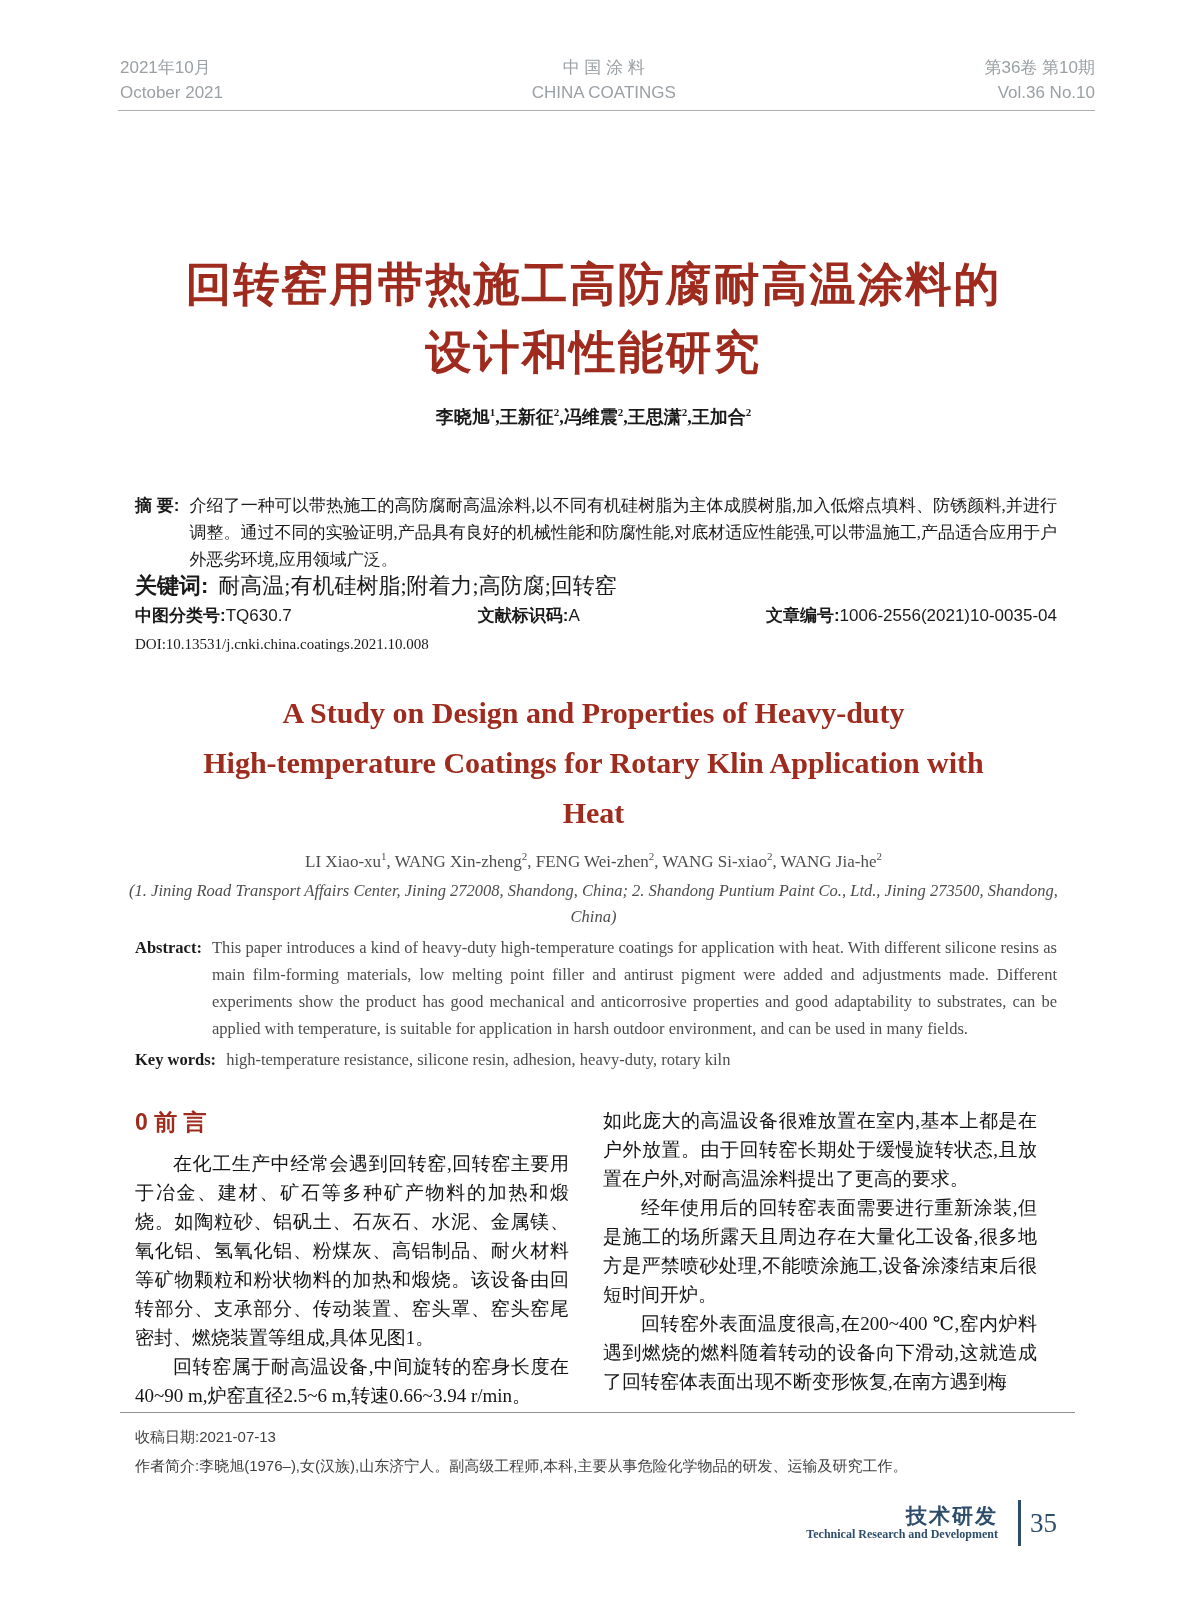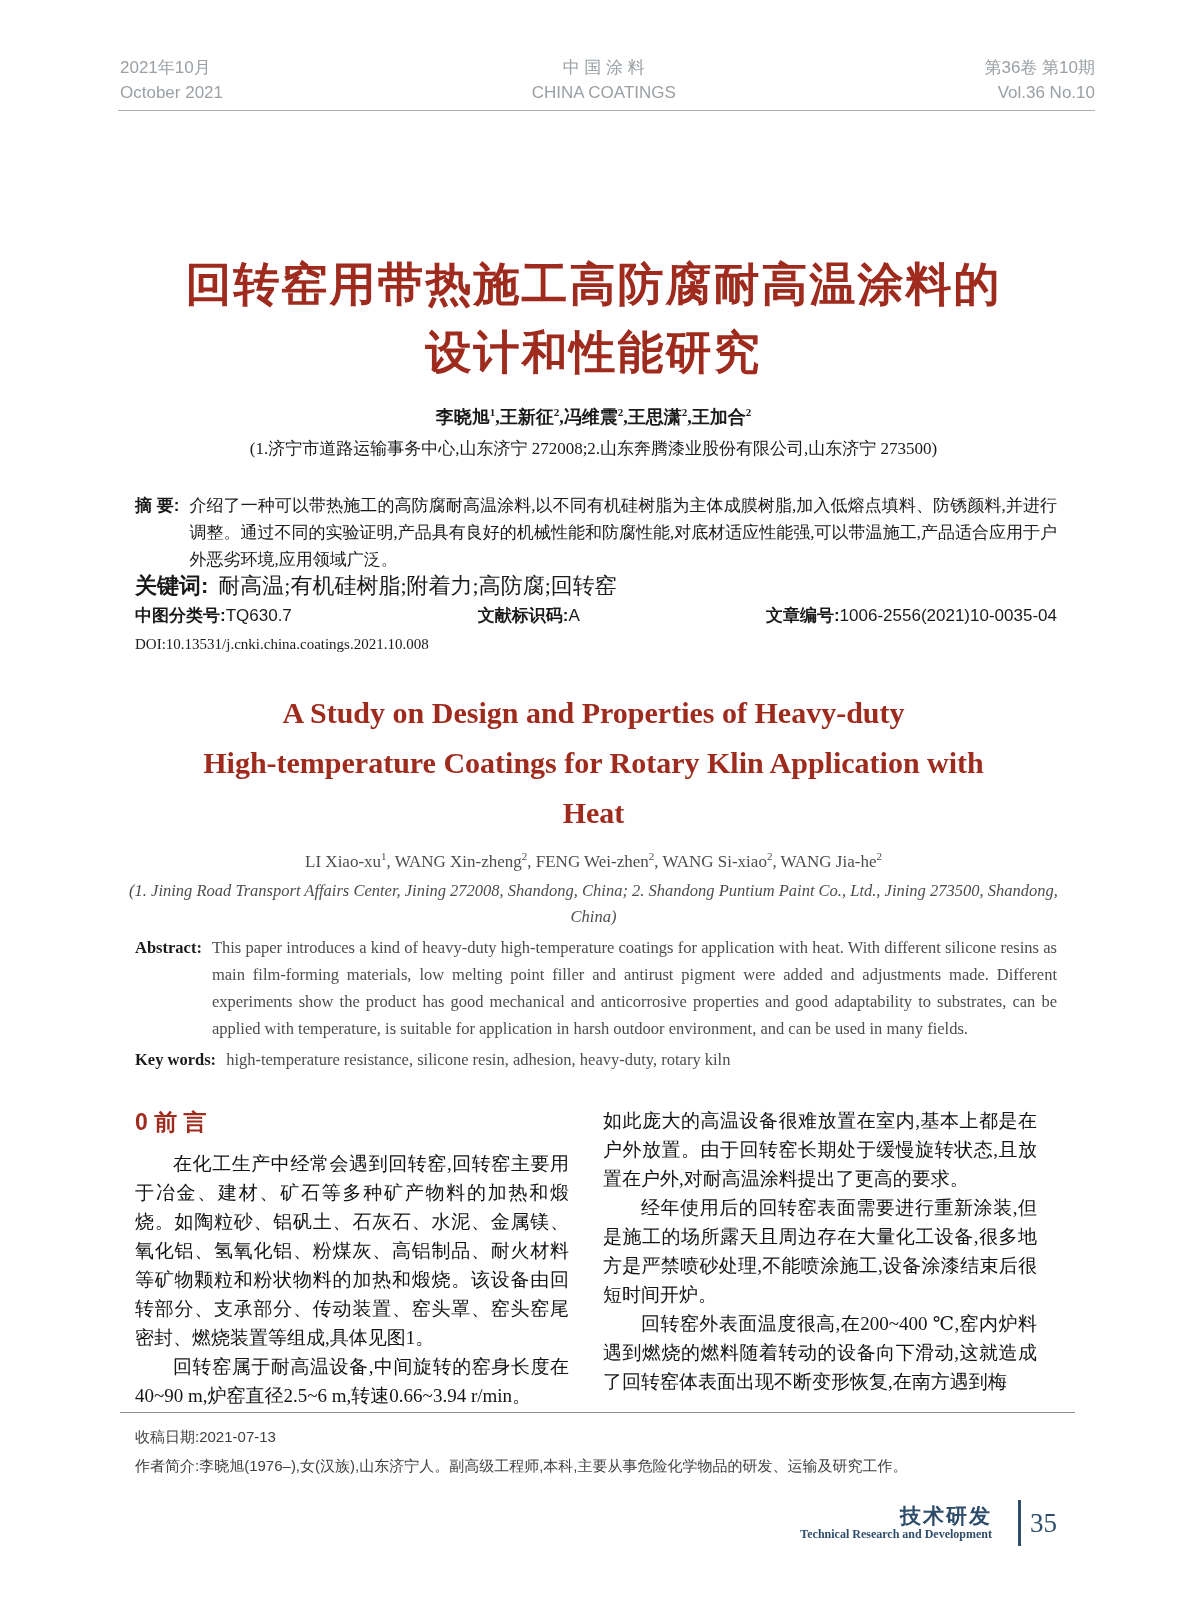--- a/index.html
+++ b/index.html
@@ -55,21 +55,21 @@
   .col p{margin:0;}
   .ind{text-indent:2em;}
 
   
   #foot-line{top:1412px;left:120px;right:112px;border-top:1px solid #8f8f8f;}
   #footnote{top:1422px;left:135px;right:120px;font-family:"Liberation Sans","DejaVu Sans",sans-serif;
             font-size:15px;line-height:29px;color:#3f3f3f;}
 
   
   #page-footer{top:1500px;right:130px;display:flex;align-items:center;}
-  .pf-text{text-align:right;margin-right:26px;color:#2e4d6b;}
+  .pf-text{text-align:right;margin-right:20px;color:#2e4d6b;}
   .pf-cn{font-family:"Liberation Sans","DejaVu Sans",sans-serif;font-weight:bold;font-size:21px;line-height:23px;letter-spacing:2px;}
   .pf-en{font-weight:bold;font-size:12px;line-height:15px;}
   .pf-bar{width:3px;height:46px;background:#2e4d6b;margin-right:9px;}
   .pf-num{color:#2e4d6b;font-size:27px;}
 </style>
 </head>
 <body>
 
 <div class="page">
 
@@ -90,21 +90,20 @@
   <div class="abs" id="header-line"></div>
 
   <div class="abs" id="title-cn">
     <div>回转窑用带热施工高防腐耐高温涂料的</div>
     <div>设计和性能研究</div>
   </div>
 
   <div class="abs" id="authors-cn">
     <span><span>李晓旭</span><sup>1</sup><span>,</span></span><span><span>王新征</span><sup>2</sup><span>,</span></span><span><span>冯维震</span><sup>2</sup><span>,</span></span><span><span>王思潇</span><sup>2</sup><span>,</span></span><span><span>王加合</span><sup>2</sup><span></span></span>
   </div>
-  <div class="abs" id="affil-cn">(1.济宁市道路运输事务中心,山东济宁 272008;2.山东奔腾漆业股份有限公司,山东济宁 273500)</div>
 
   <div class="abs hang" id="abstract-cn">
     <span class="lbl">摘 要:</span>
     <span class="txt">介绍了一种可以带热施工的高防腐耐高温涂料,以不同有机硅树脂为主体成膜树脂,加入低熔点填料、防锈颜料,并进行调整。通过不同的实验证明,产品具有良好的机械性能和防腐性能,对底材适应性能强,可以带温施工,产品适合应用于户外恶劣环境,应用领域广泛。</span>
   </div>
   <div class="abs hang" id="keywords-cn">
     <span class="lbl">关键词:</span>
     <span class="txt">耐高温;有机硅树脂;附着力;高防腐;回转窑</span>
   </div>
 

